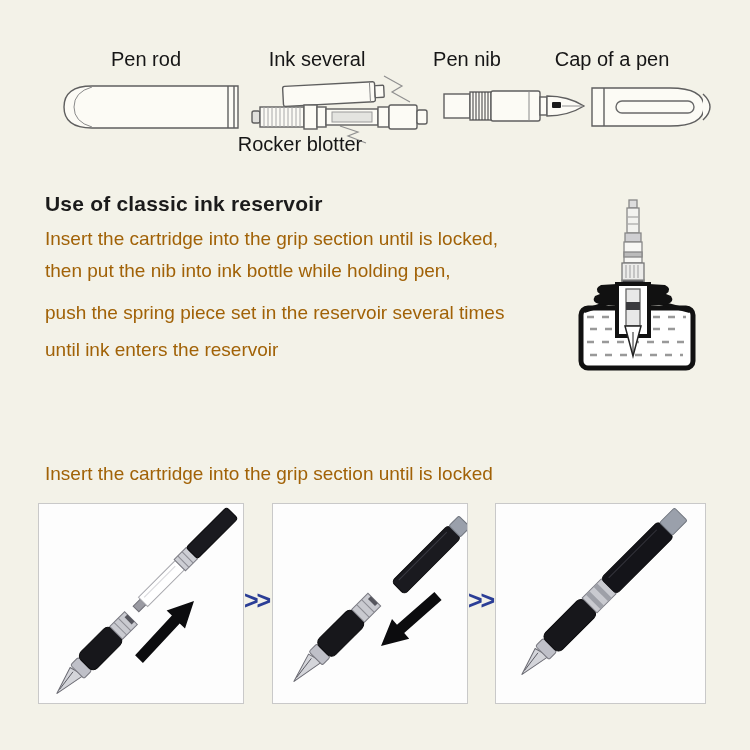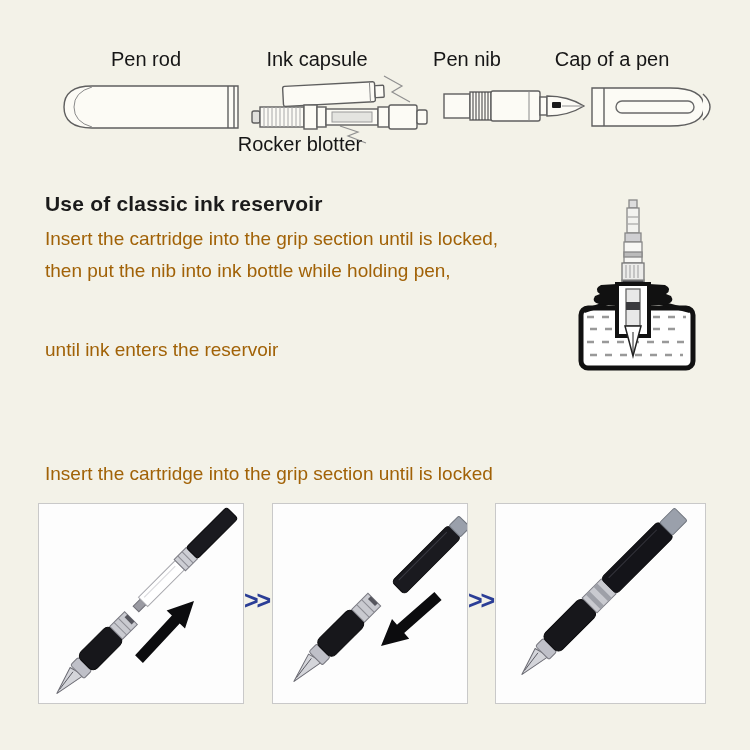--- a/index.html
+++ b/index.html
@@ -39,21 +39,21 @@
     color:var(--chev); letter-spacing:-2px; font-family:"Liberation Sans",sans-serif;
   }
   svg{display:block;}
 </style>
 </head>
 <body>
 
 <div class="canvas">
 
   <div class="part-label" style="left:146px">Pen rod</div>
-  <div class="part-label" style="left:317px">Ink capsule</div>
+  <div class="part-label" style="left:317px">Ink several</div>
   <div class="part-label" style="left:467px">Pen nib</div>
   <div class="part-label" style="left:612px">Cap of a pen</div>
 
   <svg class="abs" style="left:0;top:66px" width="750" height="78" viewBox="0 0 750 78">
     <g stroke="#5f5f5f" stroke-width="1.4" fill="#fcfbf5">
 
       <g>
         <path d="M238,20 L92,20 Q64,20 64,41 Q64,62 92,62 L238,62 Z"></path>
         <path d="M92,21 Q74,26 74,41 Q74,56 92,61" fill="none" stroke="#8a8a8a" stroke-width="1"></path>
         <line x1="228" y1="20" x2="228" y2="62"></line>
@@ -120,20 +120,21 @@
         <rect x="616" y="35" width="78" height="12" rx="6" fill="none" stroke="#6a6a6a"></rect>
       </g>
     </g>
   </svg>
 
   <div class="rocker-label">Rocker blotter</div>
 
   <div class="heading" style="top:192px">Use of classic ink reservoir</div>
   <div class="body-line" style="top:228px">Insert the cartridge into the grip section until is locked,</div>
   <div class="body-line" style="top:260px">then put the nib into ink bottle while holding pen,</div>
+  <div class="body-line" style="top:302px">push the spring piece set in the reservoir several times</div>
   <div class="body-line" style="top:339px">until ink enters the reservoir</div>
 
   <svg class="abs" style="left:573px;top:190px" width="142" height="192" viewBox="0 0 142 192">
 
     <g fill="#f2f2ef" stroke="#888888" stroke-width="1.3">
       <rect x="56" y="10" width="8" height="8" fill="#dddddd"></rect>
       <rect x="54" y="18" width="12" height="25"></rect>
       <line x1="54" y1="27" x2="66" y2="27" stroke="#aaaaaa"></line>
       <line x1="54" y1="34" x2="66" y2="34" stroke="#aaaaaa"></line>
       <rect x="52" y="43" width="16" height="9" fill="#cfcfd2"></rect>

